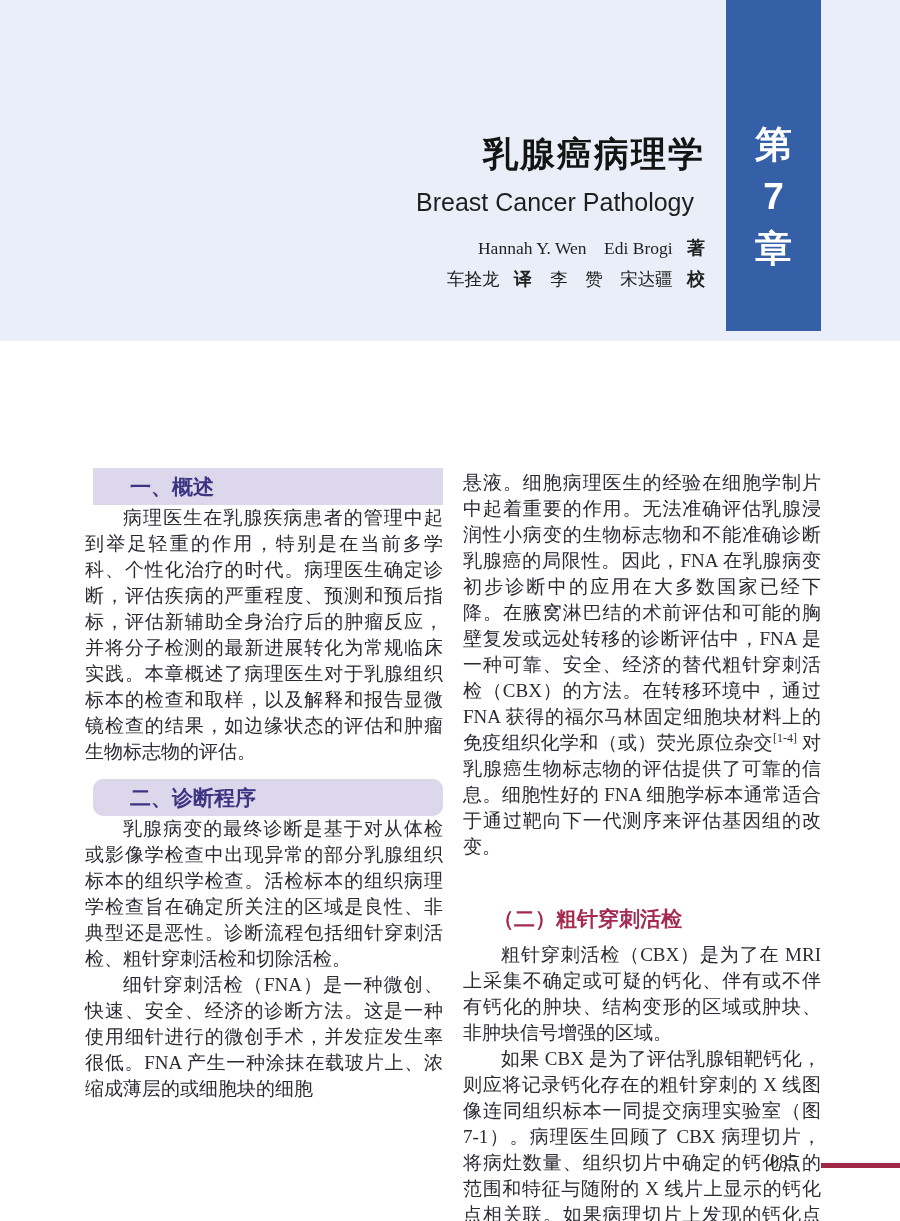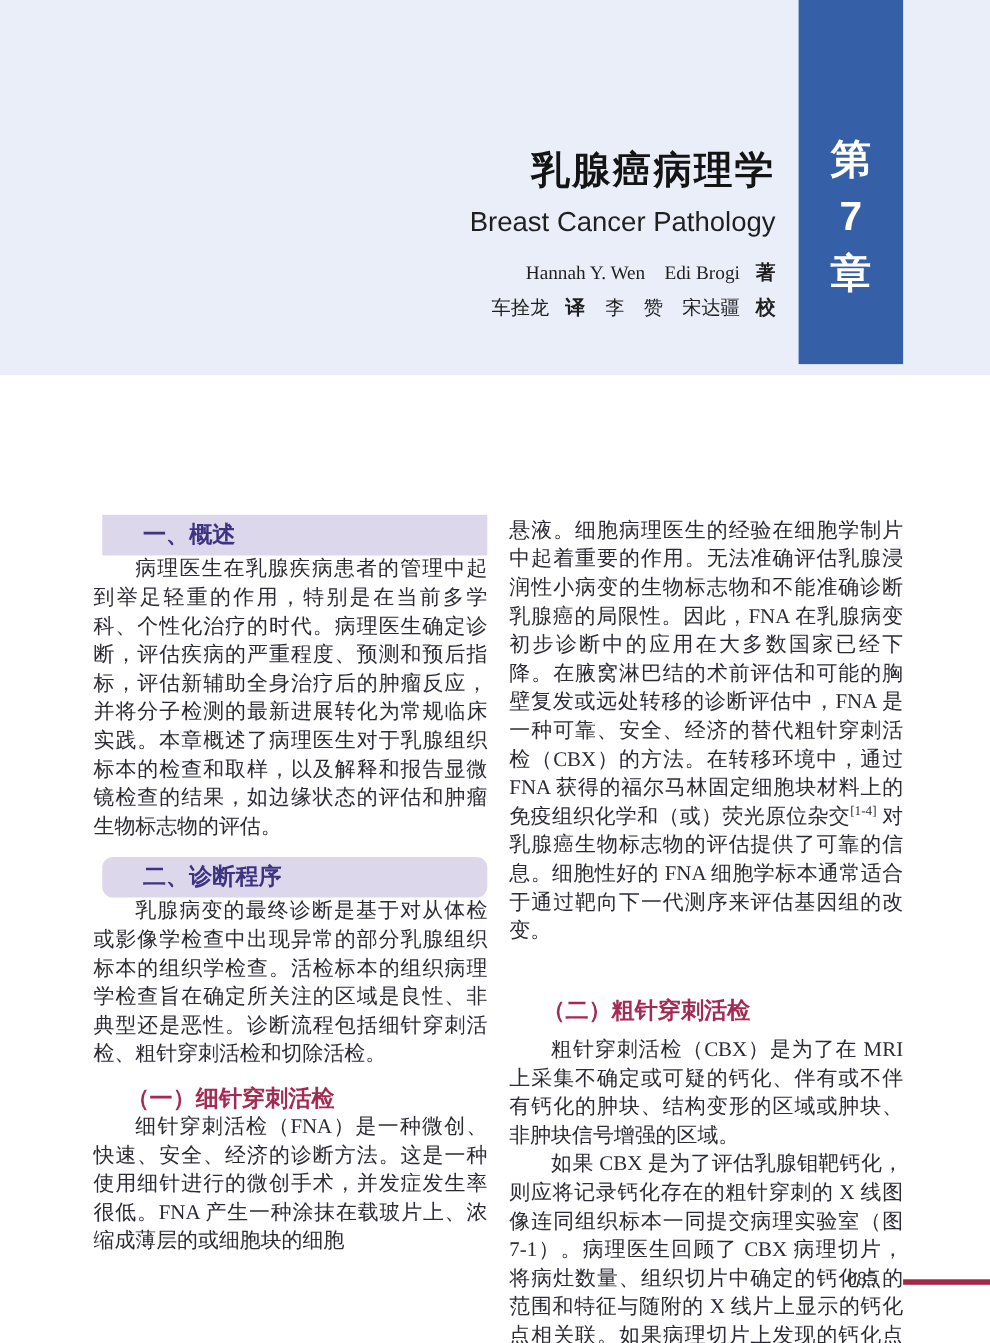--- a/index.html
+++ b/index.html
@@ -21,21 +21,21 @@
     padding-top:126px; box-sizing:border-box; gap:15px;
     font-family:"Liberation Sans", sans-serif; font-weight:bold;
     font-size:37px; line-height:1;
   }
   .title-zh {
     position:absolute; top:131px; right:195px; margin:0;
     font-family:"Liberation Sans", sans-serif; font-weight:bold;
     font-size:35px; letter-spacing:2px; color:#141414;
   }
   .title-en {
-    position:absolute; top:188px; right:195px;
+    position:absolute; top:188px; right:206px;
     font-family:"Liberation Sans", sans-serif;
     font-size:25px; color:#1f1f1f;margin-left:45px;
   }
   .authors-line {
     position:absolute; top:236px; right:195px;
     font-size:17.5px; color:#1f1f1f; white-space:nowrap;
   }
   .translators-line {
     position:absolute; top:267px; right:195px;
     font-size:17.5px; color:#1f1f1f; white-space:nowrap;
@@ -120,21 +120,20 @@
     </div>
   </div>
 
   <div class="col-left">
     <div class="section-band">一、概述</div>
     <p class="body-text gap-after-band">病理医生在乳腺疾病患者的管理中起到举足轻重的作用，特别是在当前多学科、个性化治疗的时代。病理医生确定诊断，评估疾病的严重程度、预测和预后指标，评估新辅助全身治疗后的肿瘤反应，并将分子检测的最新进展转化为常规临床实践。本章概述了病理医生对于乳腺组织标本的检查和取样，以及解释和报告显微镜检查的结果，如边缘状态的评估和肿瘤生物标志物的评估。</p>
 
     <div class="section-band second">二、诊断程序</div>
     <p class="body-text gap-after-band">乳腺病变的最终诊断是基于对从体检或影像学检查中出现异常的部分乳腺组织标本的组织学检查。活检标本的组织病理学检查旨在确定所关注的区域是良性、非典型还是恶性。诊断流程包括细针穿刺活检、粗针穿刺活检和切除活检。</p>
 
-    <h3 class="sub-heading">（一）细针穿刺活检</h3>
     <p class="body-text gap-after-sub">细针穿刺活检（FNA）是一种微创、快速、安全、经济的诊断方法。这是一种使用细针进行的微创手术，并发症发生率很低。FNA 产生一种涂抹在载玻片上、浓缩成薄层的或细胞块的细胞</p>
   </div>
 
   <div class="col-right">
     <p class="body-text no-indent"><span>悬液。细胞病理医生的经验在细胞学制片中起着重要的作用。无法准确评估乳腺浸润性小病变的生物标志物和不能准确诊断乳腺癌的局限性。因此，FNA 在乳腺病变初步诊断中的应用在大多数国家已经下降。在腋窝淋巴结的术前评估和可能的胸壁复发或远处转移的诊断评估中，FNA 是一种可靠、安全、经济的替代粗针穿刺活检（CBX）的方法。在转移环境中，通过 FNA 获得的福尔马林固定细胞块材料上的免疫组织化学和（或）荧光原位杂交</span><sup class="ref">[1-4]</sup><span> 对乳腺癌生物标志物的评估提供了可靠的信息。细胞性好的 FNA 细胞学标本通常适合于通过靶向下一代测序来评估基因组的改变。</span></p>
 
     <h3 class="sub-heading">（二）粗针穿刺活检</h3>
     <p class="body-text gap-after-sub">粗针穿刺活检（CBX）是为了在 MRI 上采集不确定或可疑的钙化、伴有或不伴有钙化的肿块、结构变形的区域或肿块、非肿块信号增强的区域。</p>
     <p class="body-text">如果 CBX 是为了评估乳腺钼靶钙化，则应将记录钙化存在的粗针穿刺的 X 线图像连同组织标本一同提交病理实验室（图 7-1）。病理医生回顾了 CBX 病理切片，将病灶数量、组织切片中确定的钙化点的范围和特征与随附的 X 线片上显示的钙化点相关联。如果病理切片上发现的钙化点不能解释 X 线片上显示的钙化灶的数量、范围</p>
   </div>

